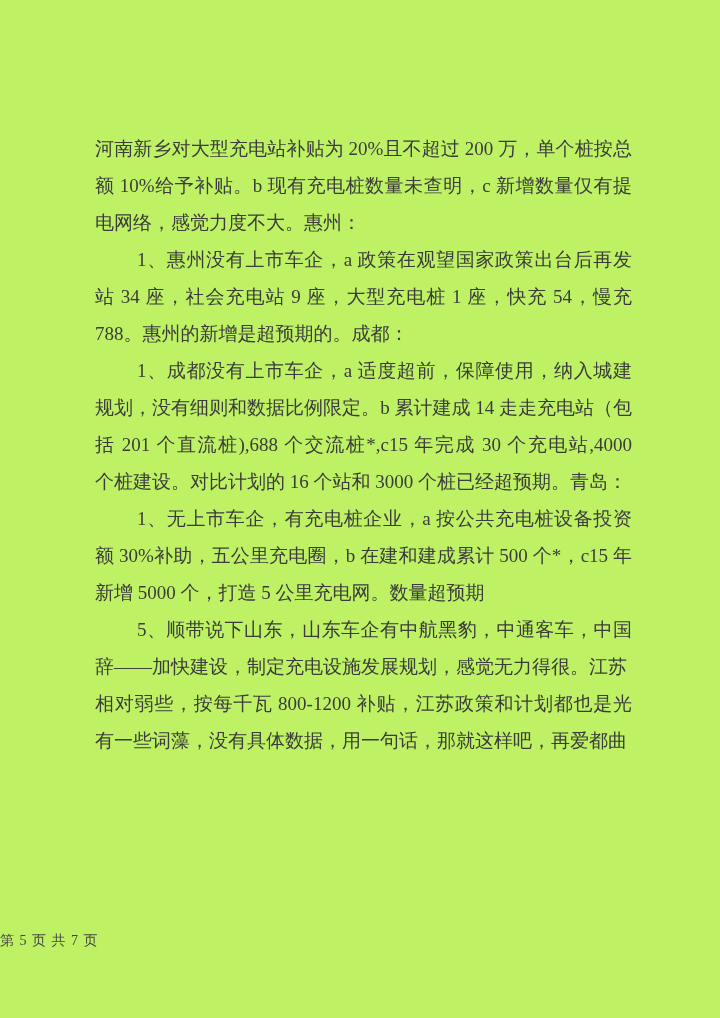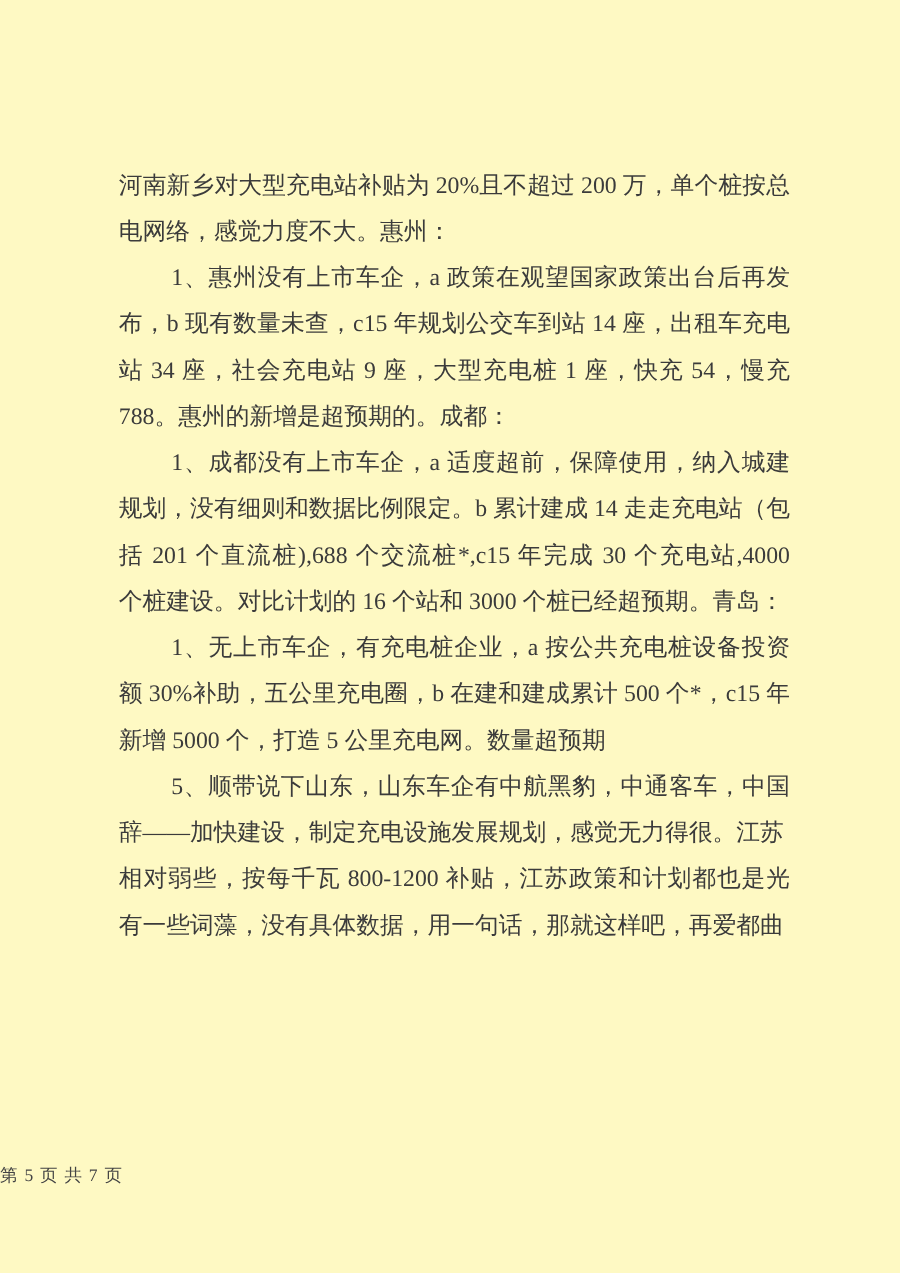--- a/index.html
+++ b/index.html
@@ -6,21 +6,21 @@
   html, body {
     width: 720px;
     height: 1018px;
     background: #ffffff;
     font-family: "Liberation Serif", "DejaVu Serif", serif;
   }
   .page {
     position: relative;
     width: 720px;
     height: 1018px;
-    background: #fef9c3;
+    background: #bef264;
     overflow: hidden;
   }
   .text-block {
     position: absolute;
     left: 95px;
     top: 130px;
     width: 537px;
     color: #3b3b3b;
     font-size: 19px;
     line-height: 37px;
@@ -51,25 +51,25 @@
     letter-spacing: 1px;
   }
 </style>
 </head>
 <body>
 
 <div class="page">
   <div class="text-block">
       <div class="para">
         <div class="line">河南新乡对大型充电站补贴为 20%且不超过 200 万，单个桩按总</div>
+        <div class="line">额 10%给予补贴。b 现有充电桩数量未查明，c 新增数量仅有提</div>
         <div class="line end">电网络，感觉力度不大。惠州：</div>
       </div>
       <div class="para">
         <div class="line indent">1、惠州没有上市车企，a 政策在观望国家政策出台后再发</div>
-        <div class="line">布，b 现有数量未查，c15 年规划公交车到站 14 座，出租车充电</div>
         <div class="line">站 34 座，社会充电站 9 座，大型充电桩 1 座，快充 54，慢充</div>
         <div class="line end">788。惠州的新增是超预期的。成都：</div>
       </div>
       <div class="para">
         <div class="line indent">1、成都没有上市车企，a 适度超前，保障使用，纳入城建</div>
         <div class="line">规划，没有细则和数据比例限定。b 累计建成 14 走走充电站（包</div>
         <div class="line">括 201 个直流桩),688 个交流桩*,c15 年完成 30 个充电站,4000</div>
         <div class="line end">个桩建设。对比计划的 16 个站和 3000 个桩已经超预期。青岛：</div>
       </div>
       <div class="para">

